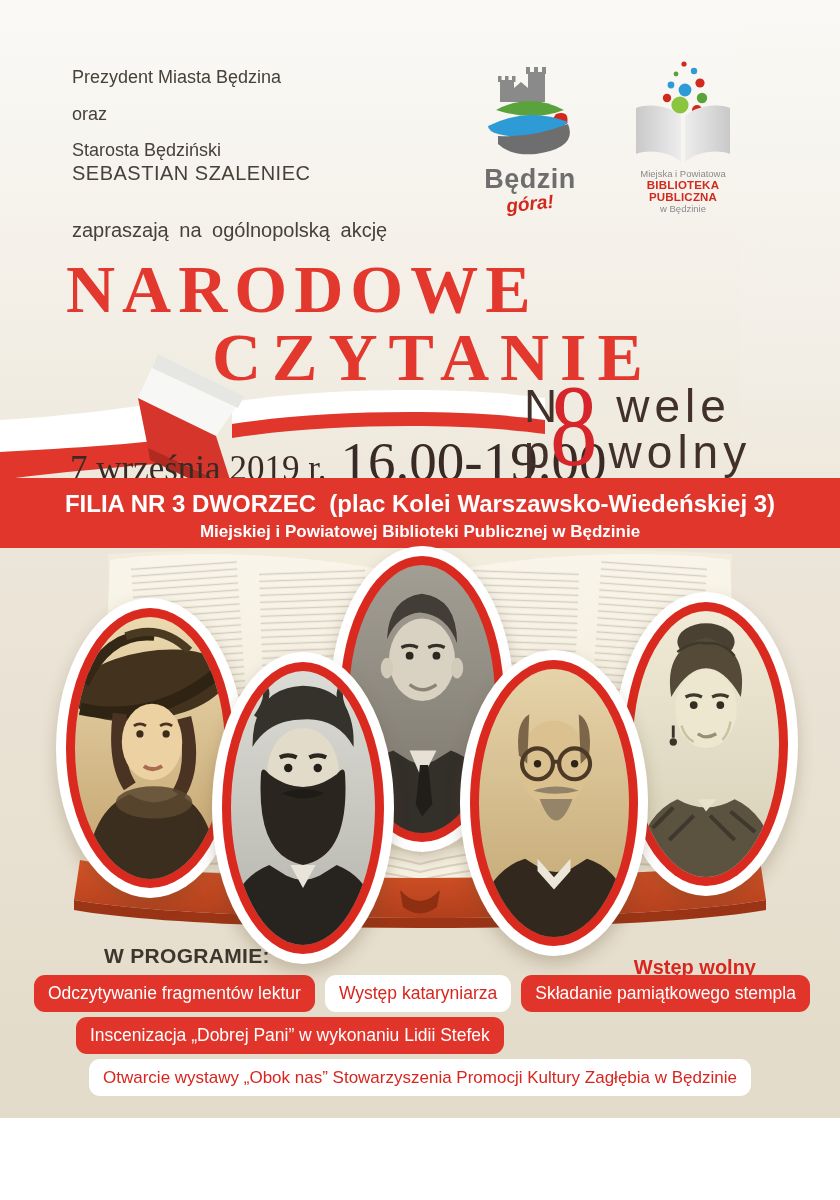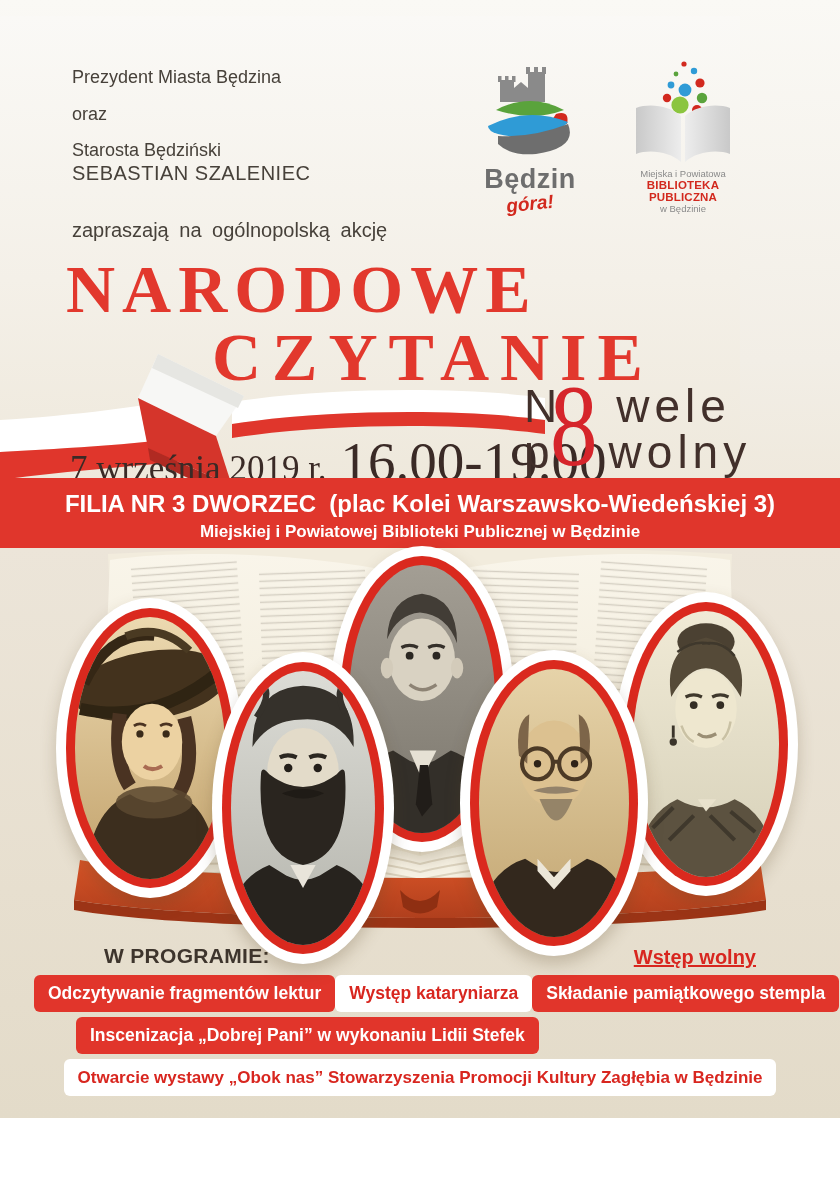--- a/index.html
+++ b/index.html
@@ -62,22 +62,22 @@
   .ov3{left:330px;top:-2px;width:184px;height:306px;z-index:1;}
   .ov4{left:460px;top:102px;width:188px;height:306px;z-index:3;}
   .ov5{left:614px;top:44px;width:184px;height:304px;z-index:2;}
   
   .prog-head{position:absolute;left:68px;top:944px;font-size:21px;font-weight:bold;color:#3e352d;letter-spacing:.3px;}
   .admission{position:absolute;right:84px;top:946px;font-size:20px;font-weight:bold;color:#d8261f;}
   .prog-row{position:absolute;display:flex;}
   .row1{left:34px;top:975px;width:776px;justify-content:space-between;}
   .row2{left:62px;top:1017px;width:718px;justify-content:space-between;margin-left:14px;}
   .row3{left:0;top:1059px;width:840px;justify-content:center;}
-  .pill{height:37px;line-height:37px;padding:0 14px;font-size:17.5px;font-weight:bold;
-    border-radius:6px;white-space:nowrap;text-align:right;}
+  .pill{height:37px;line-height:37px;padding:0 14px;font-size:17.5px;font-weight:normal;
+    border-radius:11px;white-space:nowrap;text-align:right;}
   .pill.red{background:#e1352b;color:#ffffff;}
   .pill.white{background:#ffffff;color:#d8261f;}
   .row3 .pill{font-size:17px;}
 </style>
 </head>
 <body>
 
 <div class="poster">
 
   <div class="sec-top">
@@ -351,21 +351,21 @@
             <circle cx="34" cy="64" r="1.8" fill="#3a342a"></circle>
             <path d="M14,130 Q18,100 36,92 Q50,100 64,92 Q82,100 86,130 Z" fill="#5c5240"></path>
             <path d="M24,106 L34,96 M32,112 L44,100 M52,100 L64,112 M62,98 L74,108" stroke="#3f382c" stroke-width="2" fill="none"></path>
             <path d="M46,92 L50,98 L55,92 Z" fill="#e9e2cc"></path>
           </svg>
         </div>
       </div>
     </div>
 
     <div class="prog-head" style="top:396px;position:absolute;left:76px;margin-left:28px;">W PROGRAMIE:</div>
-    <div class="admission" style="top:398px;position:absolute;right:84px;text-decoration:underline;">Wstęp wolny</div>
+    <div class="admission" style="top:408px;position:absolute;right:84px;text-decoration:underline;">Wstęp wolny</div>
 
     <div class="prog-row row1" style="top:427px;">
       <div class="pill red">Odczytywanie fragmentów lektur</div>
       <div class="pill white">Występ kataryniarza</div>
       <div class="pill red">Składanie pamiątkowego stempla</div>
     </div>
     <div class="prog-row row2" style="top:469px;">
       <div class="pill red">Inscenizacja „Dobrej Pani” w wykonaniu Lidii Stefek</div>
     </div>
     <div class="prog-row row3" style="top:511px;">

